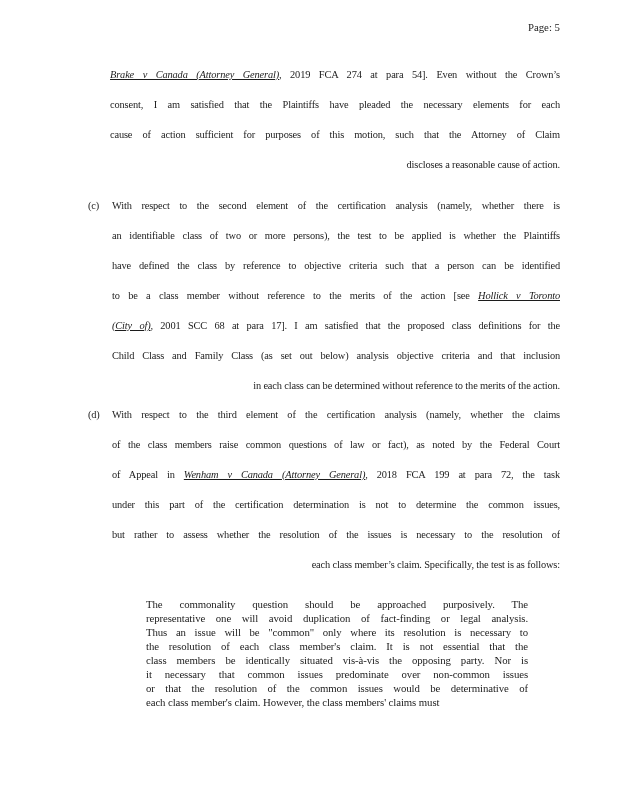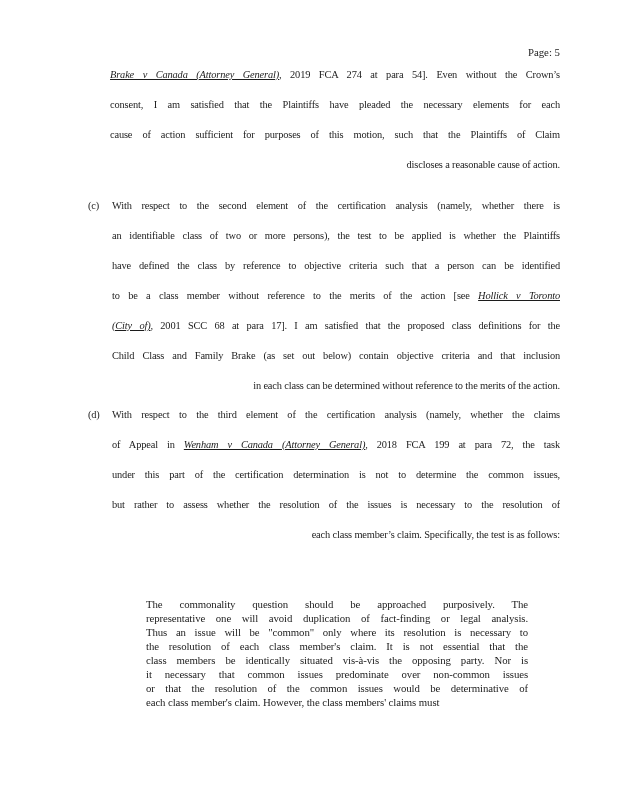--- a/index.html
+++ b/index.html
@@ -11,21 +11,21 @@
     position: relative;
     width: 623px;
     height: 807px;
     background: #ffffff;
     overflow: hidden;
     font-family: "Liberation Serif", "DejaVu Serif", serif;
     color: #1c1c1c;
   }
   .page-number {
     position: absolute;
-    top: 44px;
+    top: 19px;
     left: 0;
     width: 560px;
     text-align: right;
     font-size: 10.8px;
     line-height: 16px;
   }
   .para {
     position: absolute;
     font-size: 10.4px;
     letter-spacing: -0.15px;
@@ -75,38 +75,39 @@
 </head>
 <body>
 
 <div class="page">
 
   <div class="page-number">Page: 5</div>
 
   <div class="para p-intro">
       <div class="line"><i>Brake v Canada (Attorney General)</i><span>, 2019 FCA 274 at para 54]. Even without the Crown’s</span></div>
       <div class="line"><span>consent, I am satisfied that the Plaintiffs have pleaded the necessary elements for each</span></div>
-      <div class="line"><span>cause of action sufficient for purposes of this motion, such that the Plaintiffs of Claim</span></div>
+      <div class="line"><span>cause of action sufficient for purposes of this motion, such that the Attorney of Claim</span></div>
       <div class="line natural"><span>discloses a reasonable cause of action.</span></div>
     </div>
 
   <div class="para p-c">
     <span class="plabel">(c)</span>
   <div class="line"><span>With respect to the second element of the certification analysis (namely, whether there is</span></div>
       <div class="line"><span>an identifiable class of two or more persons), the test to be applied is whether the Plaintiffs</span></div>
       <div class="line"><span>have defined the class by reference to objective criteria such that a person can be identified</span></div>
       <div class="line"><span>to be a class member without reference to the merits of the action [see </span><i>Hollick v Toronto</i></div>
       <div class="line"><i>(City of)</i><span>, 2001 SCC 68 at para 17]. I am satisfied that the proposed class definitions for the</span></div>
-      <div class="line"><span>Child Class and Family Brake (as set out below) contain objective criteria and that inclusion</span></div>
+      <div class="line"><span>Child Class and Family Class (as set out below) analysis objective criteria and that inclusion</span></div>
       <div class="line natural"><span>in each class can be determined without reference to the merits of the action.</span></div>
     </div>
 
   <div class="para p-d">
     <span class="plabel">(d)</span>
   <div class="line"><span>With respect to the third element of the certification analysis (namely, whether the claims</span></div>
+      <div class="line"><span>of the class members raise common questions of law or fact), as noted by the Federal Court</span></div>
       <div class="line"><span>of Appeal in </span><i>Wenham v Canada (Attorney General)</i><span>, 2018 FCA 199 at para 72, the task</span></div>
       <div class="line"><span>under this part of the certification determination is not to determine the common issues,</span></div>
       <div class="line"><span>but rather to assess whether the resolution of the issues is necessary to the resolution of</span></div>
       <div class="line natural"><span>each class member’s claim. Specifically, the test is as follows:</span></div>
     </div>
 
   <div class="quote">
       <div class="line"><span>The commonality question should be approached purposively. The</span></div>
       <div class="line"><span>representative one will avoid duplication of fact-finding or legal analysis.</span></div>
       <div class="line"><span>Thus an issue will be "common" only where its resolution is necessary to</span></div>

